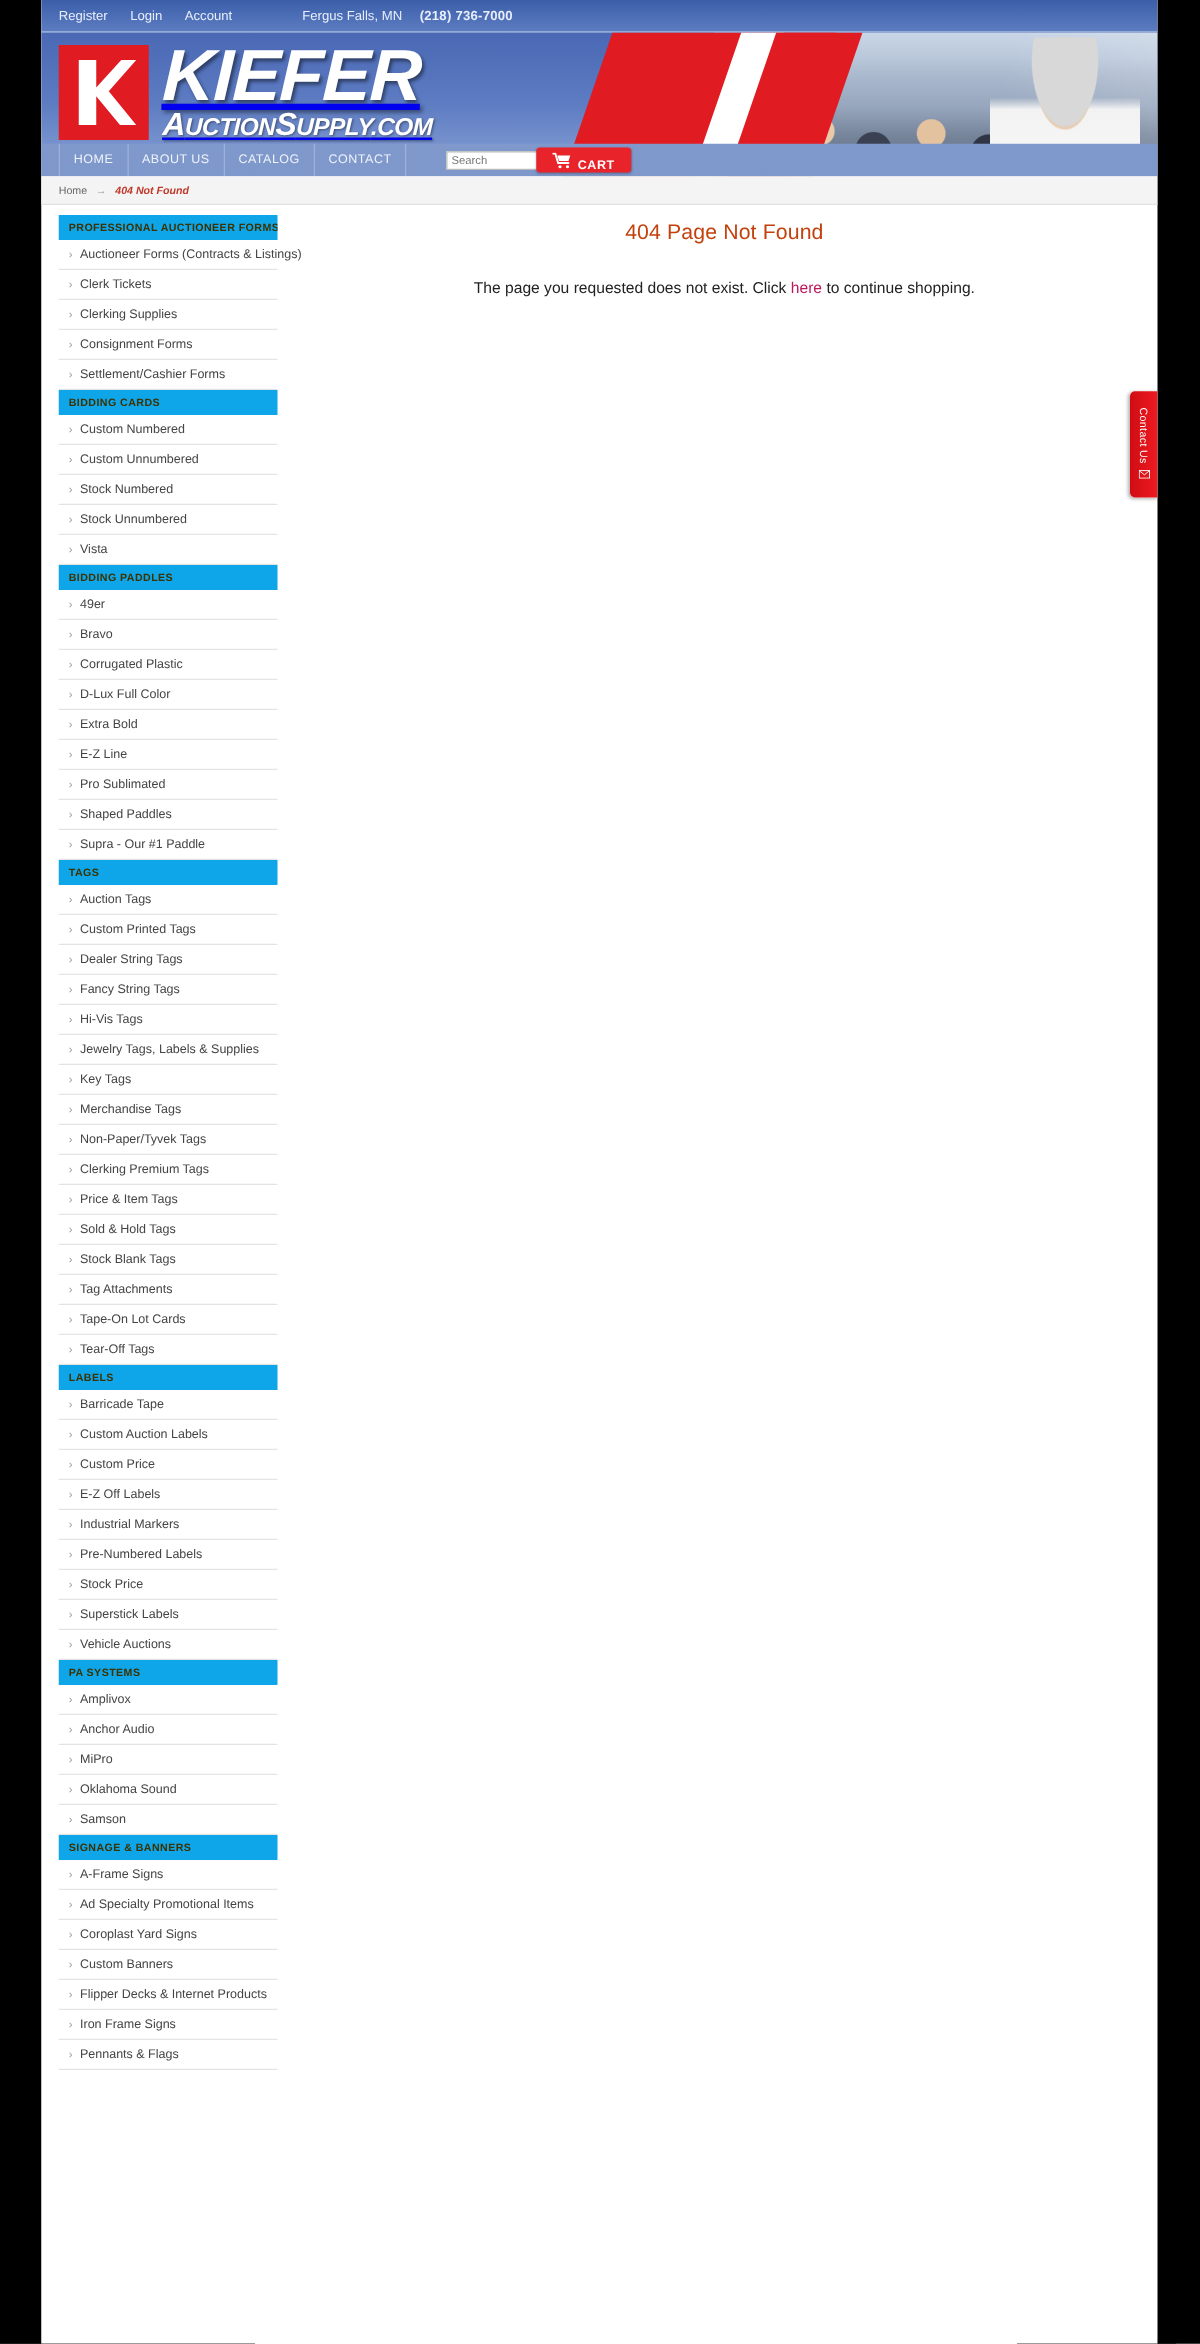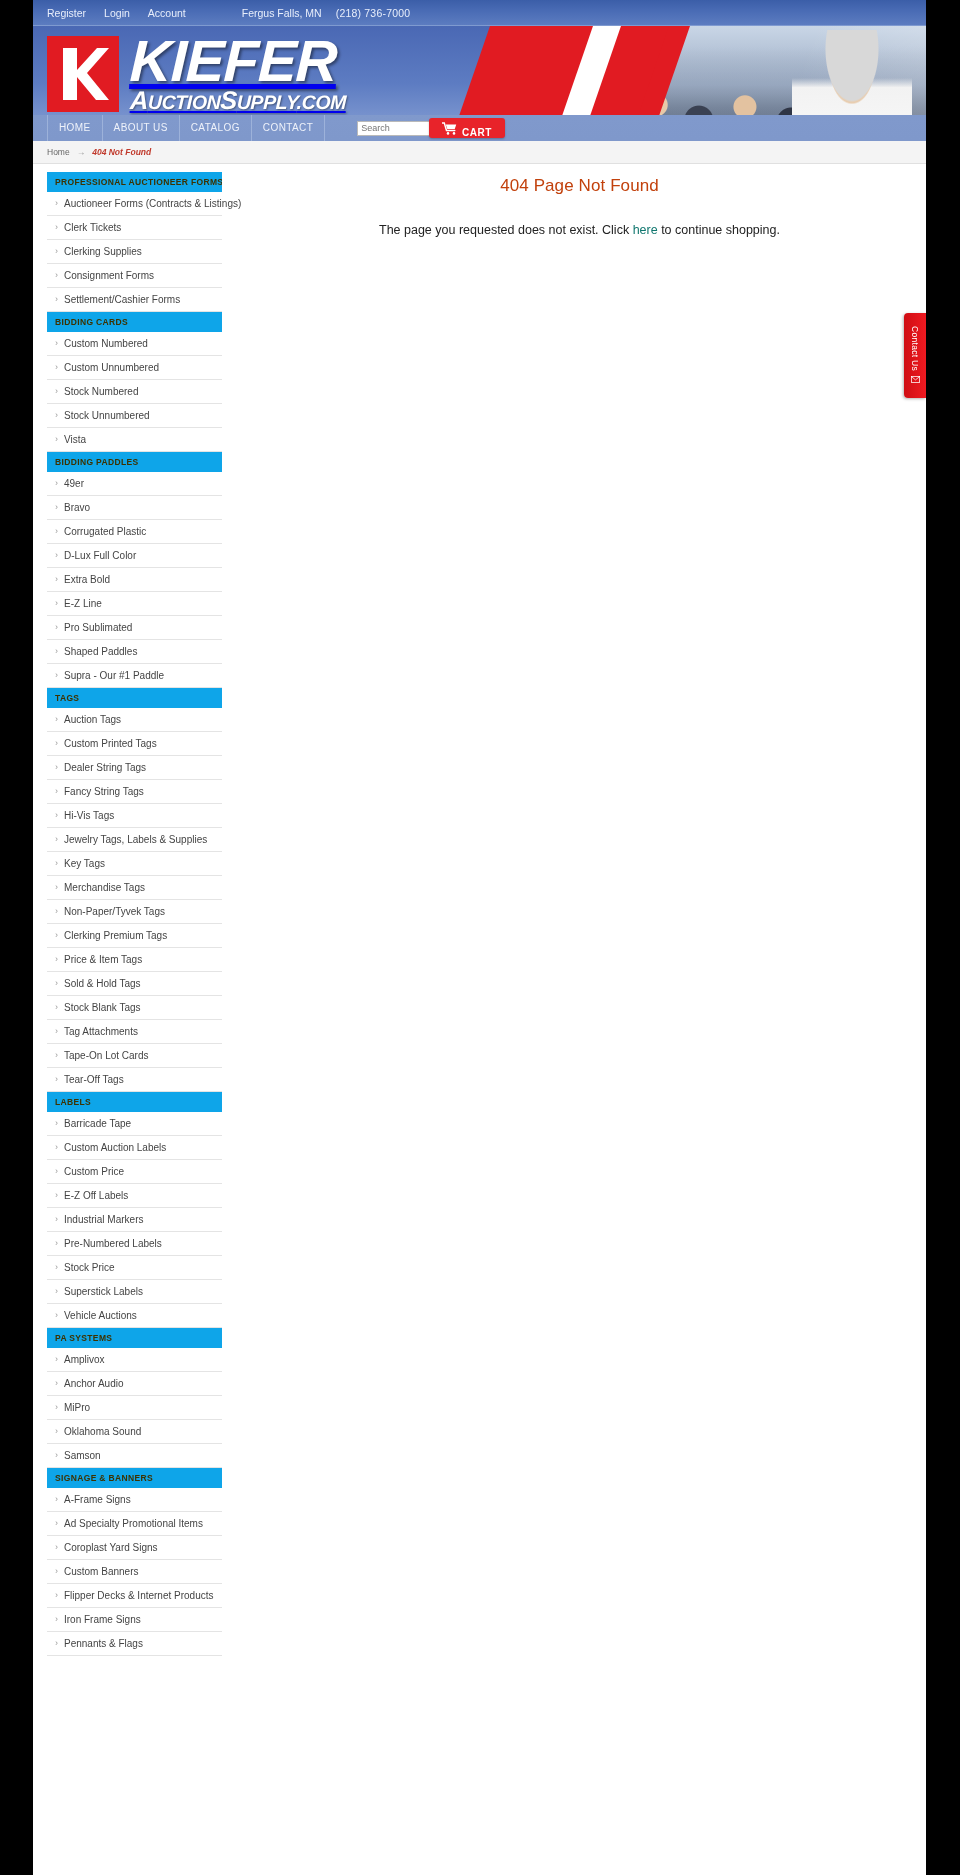--- a/index.html
+++ b/index.html
@@ -26,21 +26,21 @@
   }
   .utilbar .inner {
     position:absolute; left:14px; top:0; height:26px;
     display:flex; align-items:center; gap:0;
   }
   .utilbar a, .utilbar span {
     color:#e8eefb; font-size:10.5px; text-decoration:none; white-space:nowrap;
   }
   .util-link { padding:0 13px 0 0; margin-right:5px; }
   .util-loc { margin-left:38px; margin-right:14px; color:#f0f4fc; }
-  .util-phone { font-weight:normal; color:#ffffff; letter-spacing:.2px; }
+  .util-phone { font-weight:bold; color:#ffffff; letter-spacing:.2px; }
 
   
   .masthead {
     position:relative; height:115px; width:100%;
     background:linear-gradient(to bottom,#4a68b4 0%,#5d7cc2 50%,#8ba3d6 100%);
     overflow:hidden;
   }
   
   .photo-band {
     position:absolute; right:0; top:0; width:355px; height:141px;
@@ -167,21 +167,21 @@
 
   
   .main { position:absolute; left:210px; top:0; right:10px; }
   .page-title {
     text-align:center; font-size:17px; color:#c2410c; font-weight:normal;
     margin:12px 0 0 0; padding:0; letter-spacing:.1px;
   }
   .page-body {
     text-align:center; font-size:12.5px; color:#222; margin-top:27px;
   }
-  .page-body a { color:#0f766e; text-decoration:none; }
+  .page-body a { color:#be185d; text-decoration:none; }
 
   
   .contact-tab {
     position:absolute; right:0; top:313px; width:22px; height:85px;
     background:linear-gradient(to right,#cf0d13,#ef1a21);
     border-radius:4px 0 0 4px; cursor:pointer;
     display:flex; flex-direction:column; align-items:center;
     justify-content:center; gap:5px; box-shadow:-1px 1px 3px rgba(0,0,0,.3);
   }
   .contact-tab .vtext {

